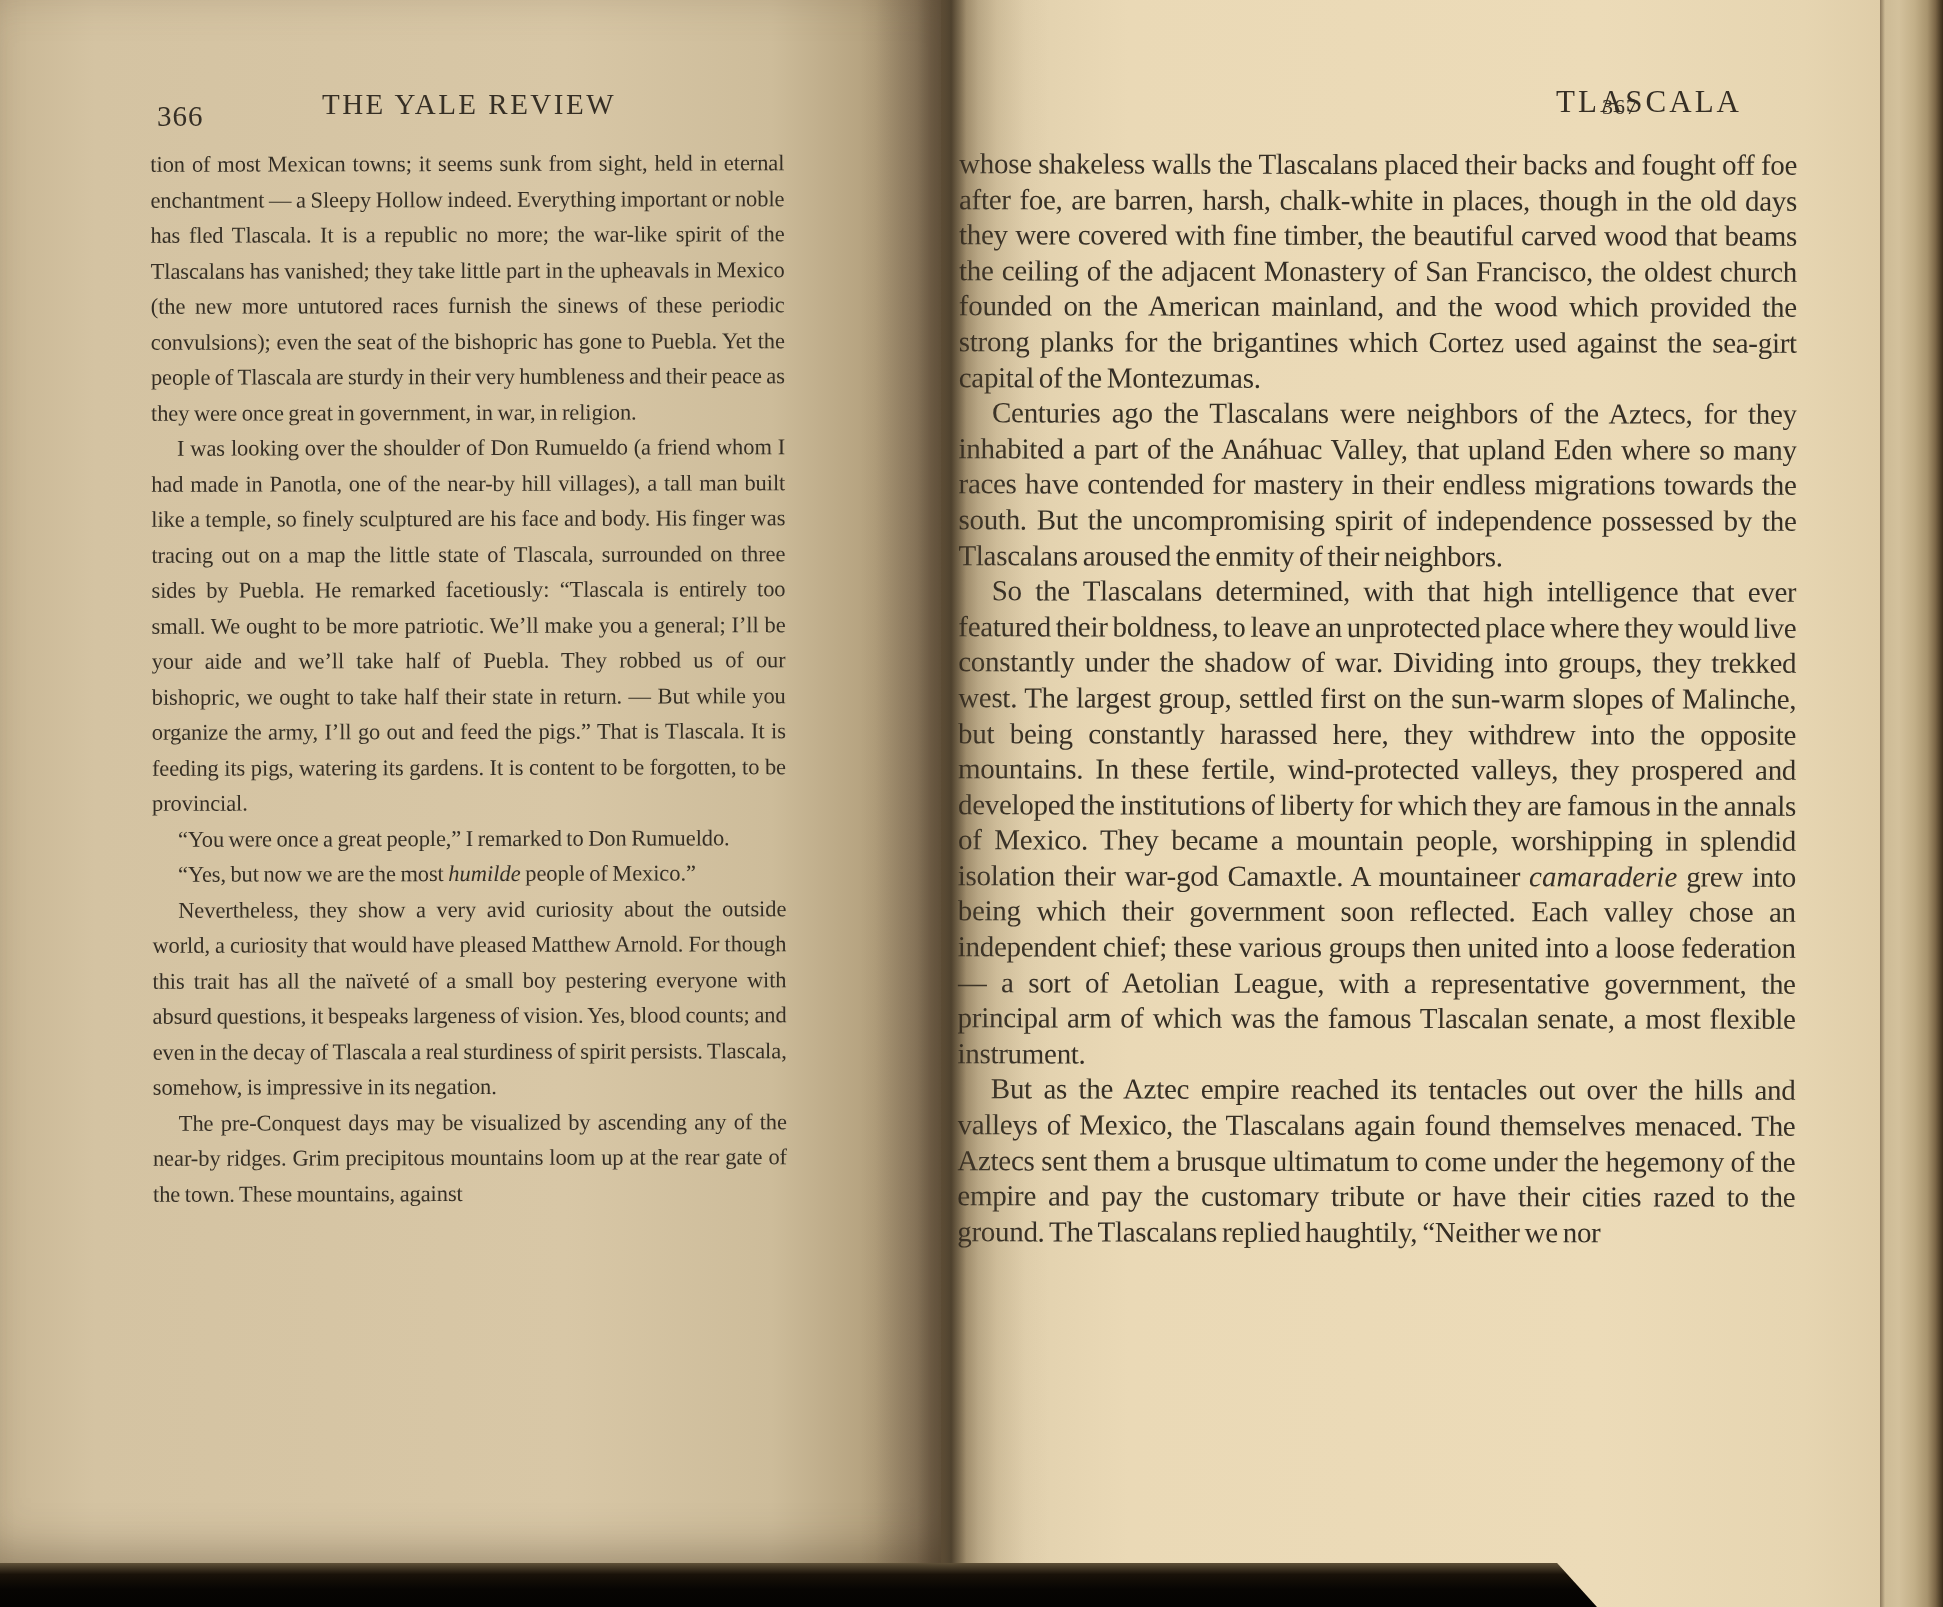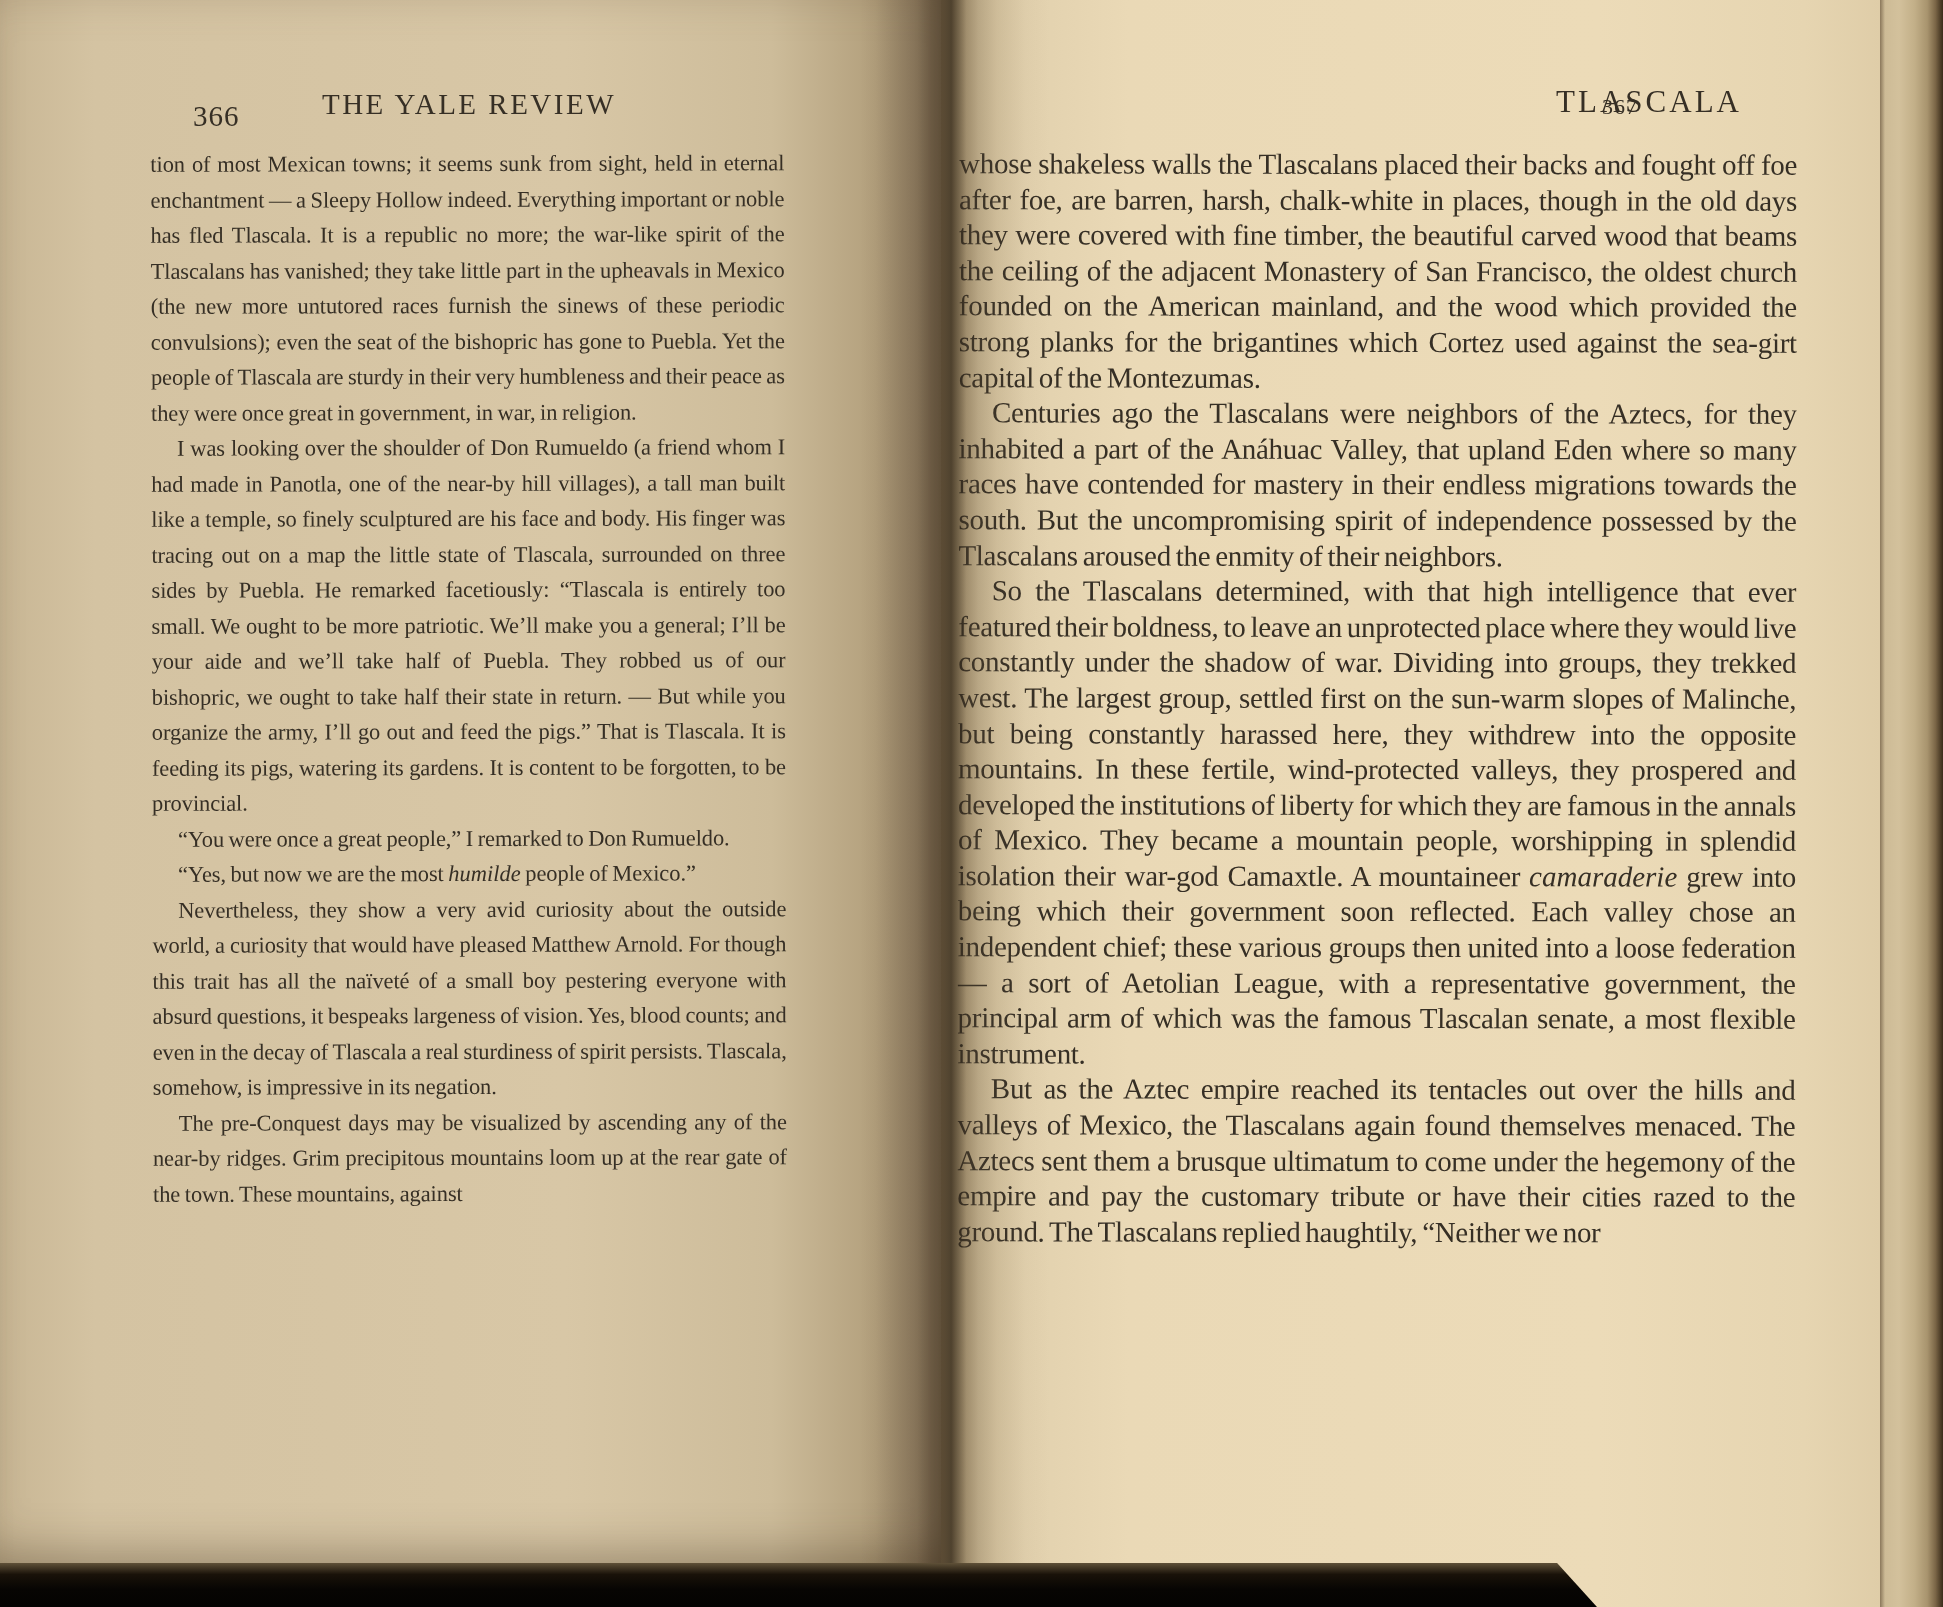--- a/index.html
+++ b/index.html
@@ -29,21 +29,21 @@
   .bottom-band{
     position:absolute;left:0;top:1563px;width:1597px;height:44px;z-index:5;
     background:linear-gradient(to bottom,#5f5138 0%,#191209 26%,#070503 60%,#040302 100%);
     clip-path:polygon(0 0,97.5% 0,100% 100%,0 100%);
   }
   .ink{color:#362f25;}
   .page-number{position:absolute;font-size:29px;letter-spacing:1px;z-index:2;}
   .running-header{position:absolute;text-align:center;letter-spacing:2.5px;z-index:2;}
   .header-left{left:152px;top:88px;width:634px;font-size:29px;}
   .header-right{left:958px;top:84px;width:784px;font-size:31px;letter-spacing:3px;text-align:right;}
-  .num-left{left:157px;top:100px;margin-left:36px;}
+  .num-left{left:157px;top:100px;}
   .num-right{left:1602px;top:94px;font-size:22px;}
   .text-col{position:absolute;overflow:hidden;z-index:2;}
   .col-left{
     left:152px;top:146px;width:634px;height:1300px;
     font-size:22.5px;line-height:35.5px;letter-spacing:-0.1px;word-spacing:-1px;
     transform:rotate(-0.15deg);
   }
   .col-right{
     left:958px;top:147px;width:838px;height:1320px;
     font-size:29px;line-height:35.6px;letter-spacing:-0.3px;word-spacing:-2px;

